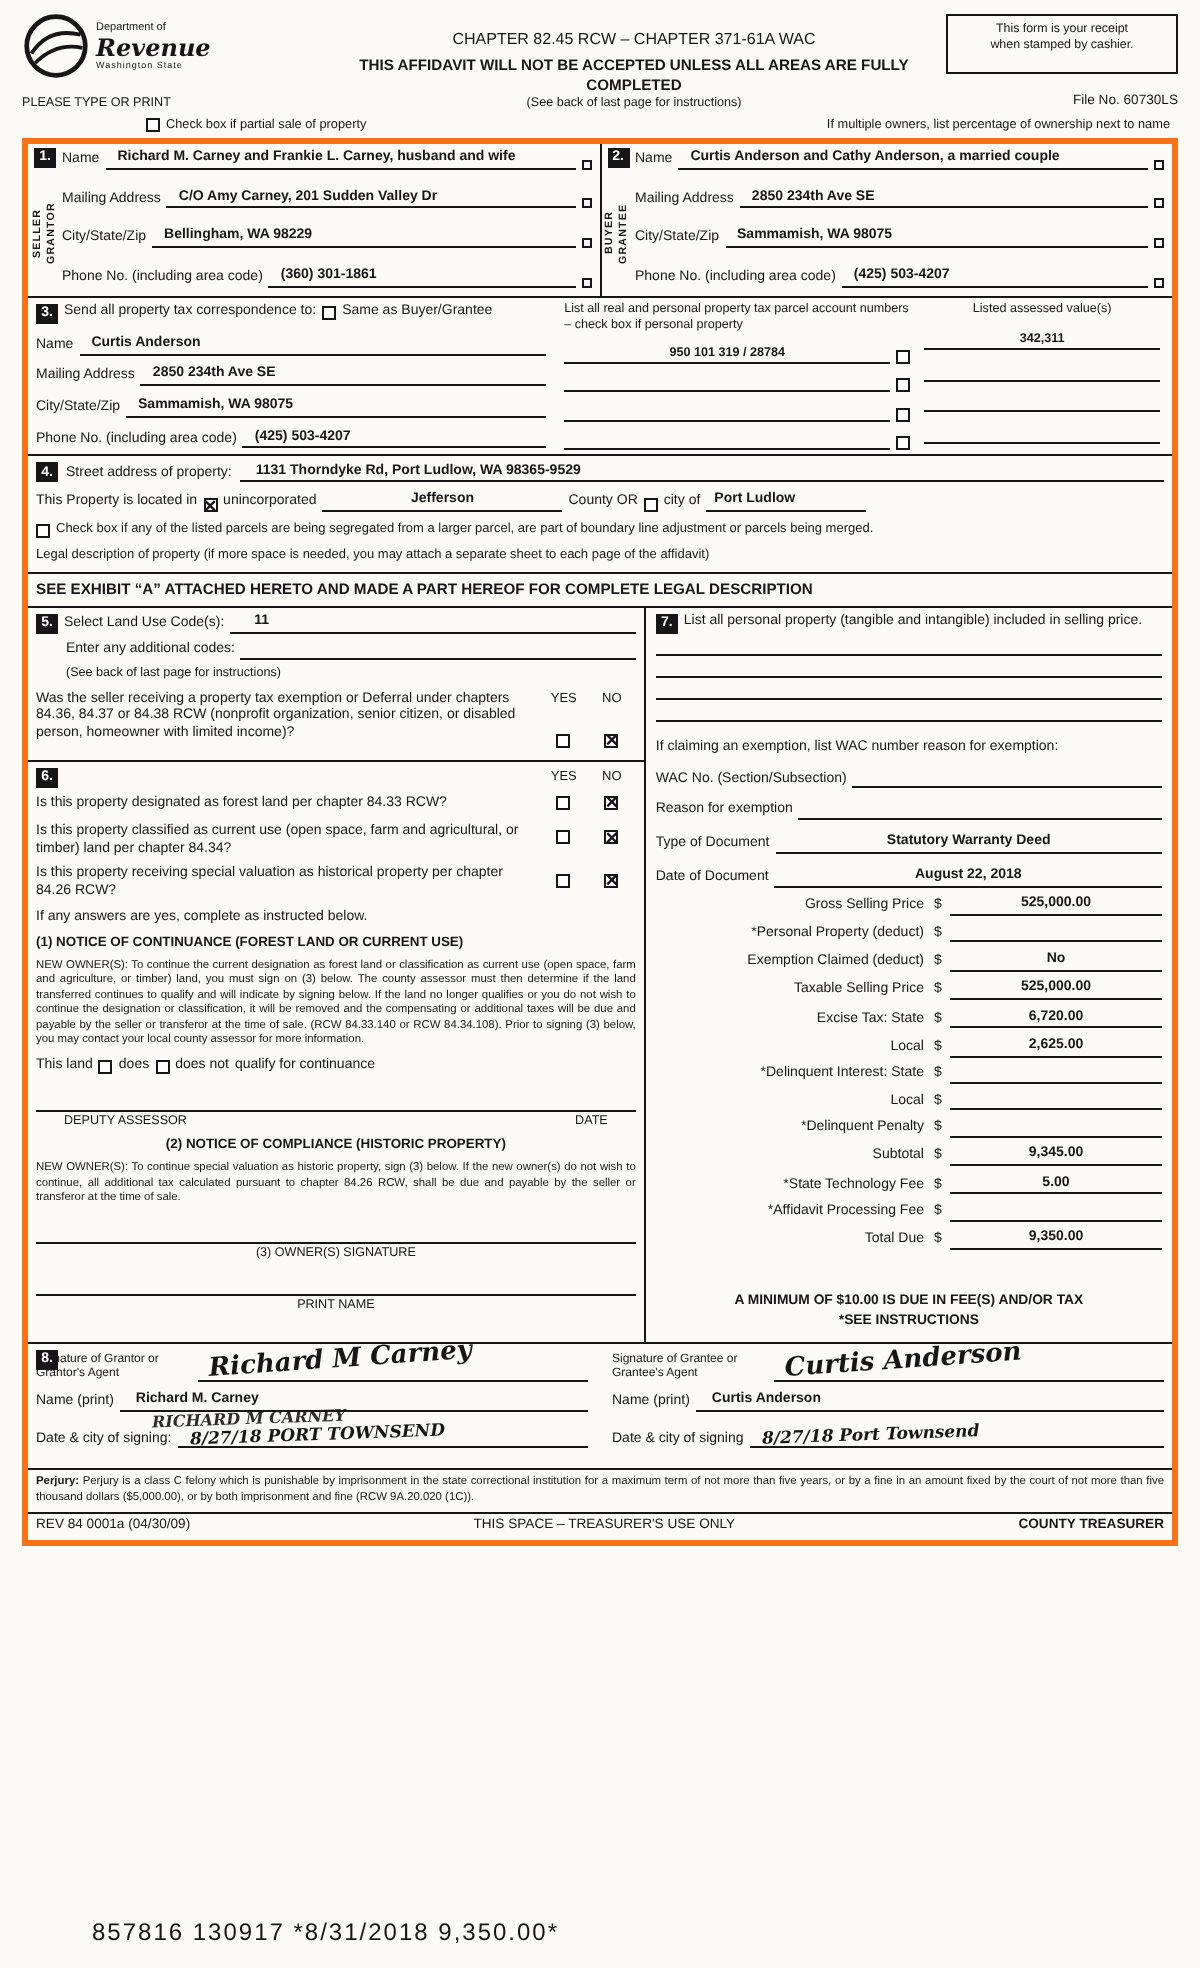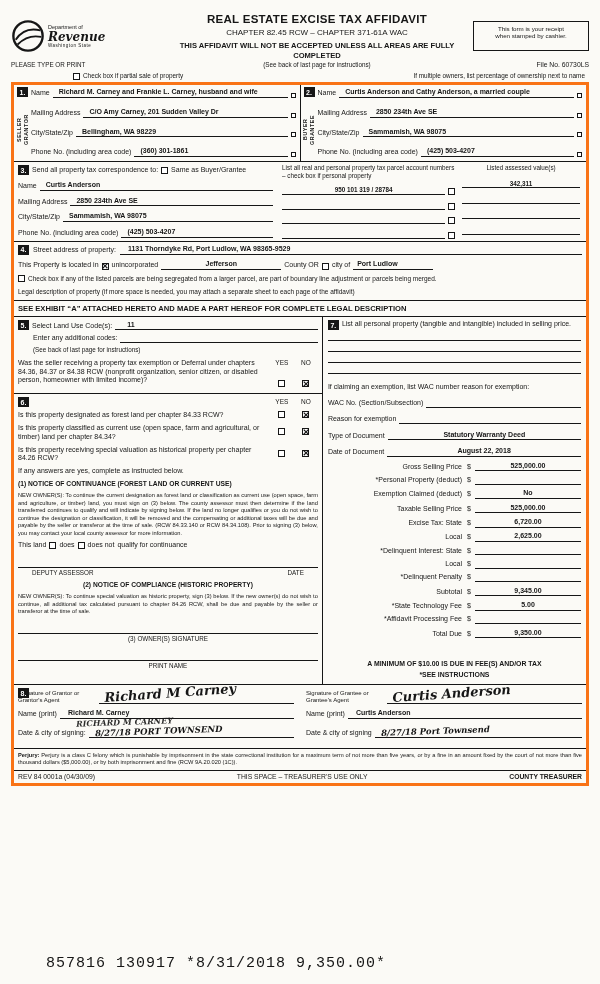--- a/index.html
+++ b/index.html
@@ -117,21 +117,21 @@
 .namerow .ul{flex:1;font-weight:700;padding-left:8px;min-height:8px}
 .handname{position:absolute;left:58px;top:8px;font-family:"DejaVu Serif",serif;font-style:italic;font-weight:700;font-size:8px;transform:rotate(-2deg);white-space:nowrap;opacity:.9}
 .daterow{display:flex;align-items:flex-end;gap:3px;margin-top:7px}
 .daterow .ul{flex:1;min-height:11px;padding-left:6px}
 .handdate{font-family:"DejaVu Serif",serif;font-style:italic;font-weight:700;font-size:8.5px;display:inline-block;transform:rotate(-2deg);white-space:nowrap}
 
 .perjury{border-top:1px solid #161616;padding:3px 4px;font-size:5.7px;text-align:justify;line-height:1.3}
 .footrow{border-top:1px solid #161616;display:flex;align-items:center;padding:2px 4px;font-size:6.8px}
 .footrow .mid{flex:1;text-align:center}
 .footrow .ct{font-weight:700}
-.stamp{position:absolute;left:46px;bottom:10px;font-family:Liberation Mono, monospace;font-size:15px;letter-spacing:1px}
+.stamp{position:absolute;left:46px;bottom:10px;font-family:Liberation Sans, sans-serif;font-size:12px;letter-spacing:1px}
 </style>
 </head>
 <body>
 
 <div class="page">
 
   <div class="hdr">
     <div class="hcol-left">
       <div class="logo-row">
         <svg width="34" height="34" viewBox="0 0 36 36">
@@ -141,21 +141,20 @@
         </svg>
         <div class="logo-text">
           <div class="lt1">Department of</div>
           <div class="lt2">Revenue</div>
           <div class="lt3">Washington State</div>
         </div>
       </div>
       <div class="type-print">PLEASE TYPE OR PRINT</div>
     </div>
     <div class="hcol-mid">
-      <div class="title">REAL ESTATE EXCISE TAX AFFIDAVIT</div>
       <div class="chapter">CHAPTER 82.45 RCW – CHAPTER 371-61A WAC</div>
       <div class="warning">THIS AFFIDAVIT WILL NOT BE ACCEPTED UNLESS ALL AREAS ARE FULLY COMPLETED</div>
       <div class="seeback">(See back of last page for instructions)</div>
     </div>
     <div class="hcol-right">
       <div class="receipt">
         <div>This form is your receipt</div>
         <div>when stamped by cashier.</div>
       </div>
       <div class="fileno">File No. 60730LS</div>

